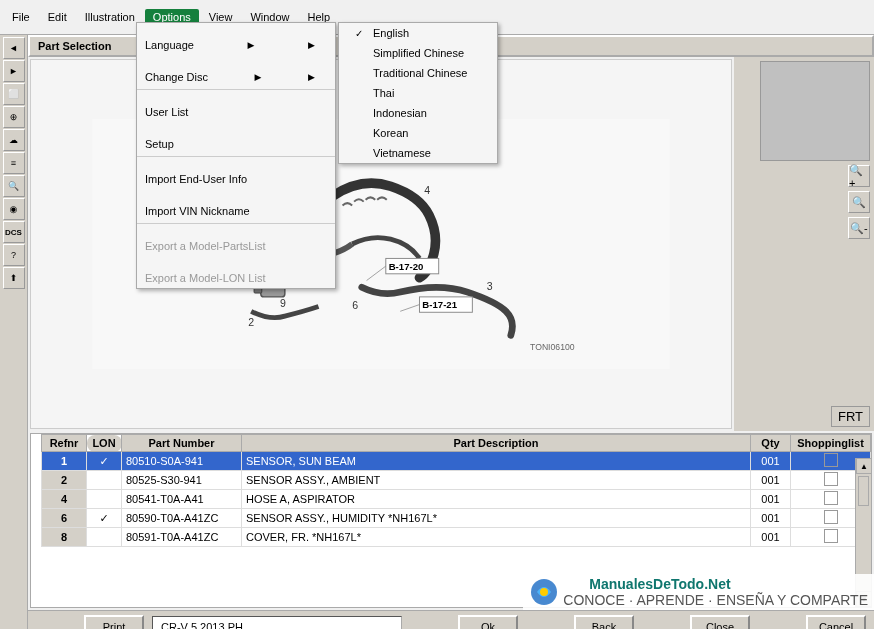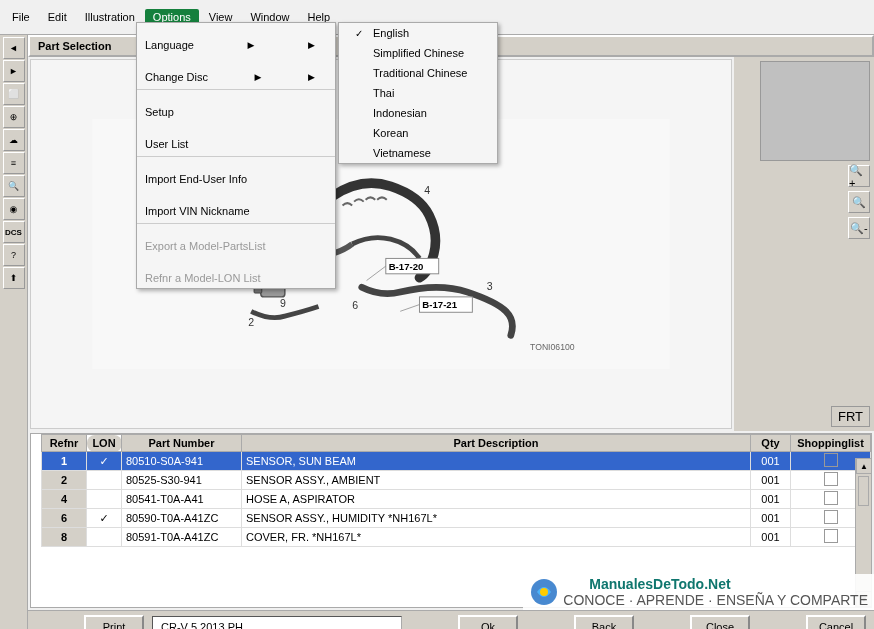--- a/index.html
+++ b/index.html
@@ -532,28 +532,28 @@
   <div class="menu-popup" style="top:0; left:136px;">
     <div class="menu-item has-sub">
       <span>Language</span>
       <span style="font-size:9px;">▶</span>
     </div>
     <div class="menu-item has-sub">
       <span>Change Disc</span>
       <span style="font-size:9px;">▶</span>
     </div>
     <div class="menu-divider"></div>
+    <div class="menu-item">User List</div>
     <div class="menu-item">Setup</div>
-    <div class="menu-item">User List</div>
     <div class="menu-divider"></div>
     <div class="menu-item">Import End-User Info</div>
     <div class="menu-item">Import VIN Nickname</div>
     <div class="menu-divider"></div>
     <div class="menu-item disabled">Export a Model-PartsList</div>
-    <div class="menu-item disabled">Refnr a Model-LON List</div>
+    <div class="menu-item disabled">Export a Model-LON List</div>
   </div>
 
   <div class="submenu-popup" style="top:0; left:338px;">
     <div class="submenu-item">
       <span class="check-mark">✓</span>
       <span>English</span>
     </div>
     <div class="submenu-item">
       <span class="check-mark"></span>
       <span>Simplified Chinese</span>

